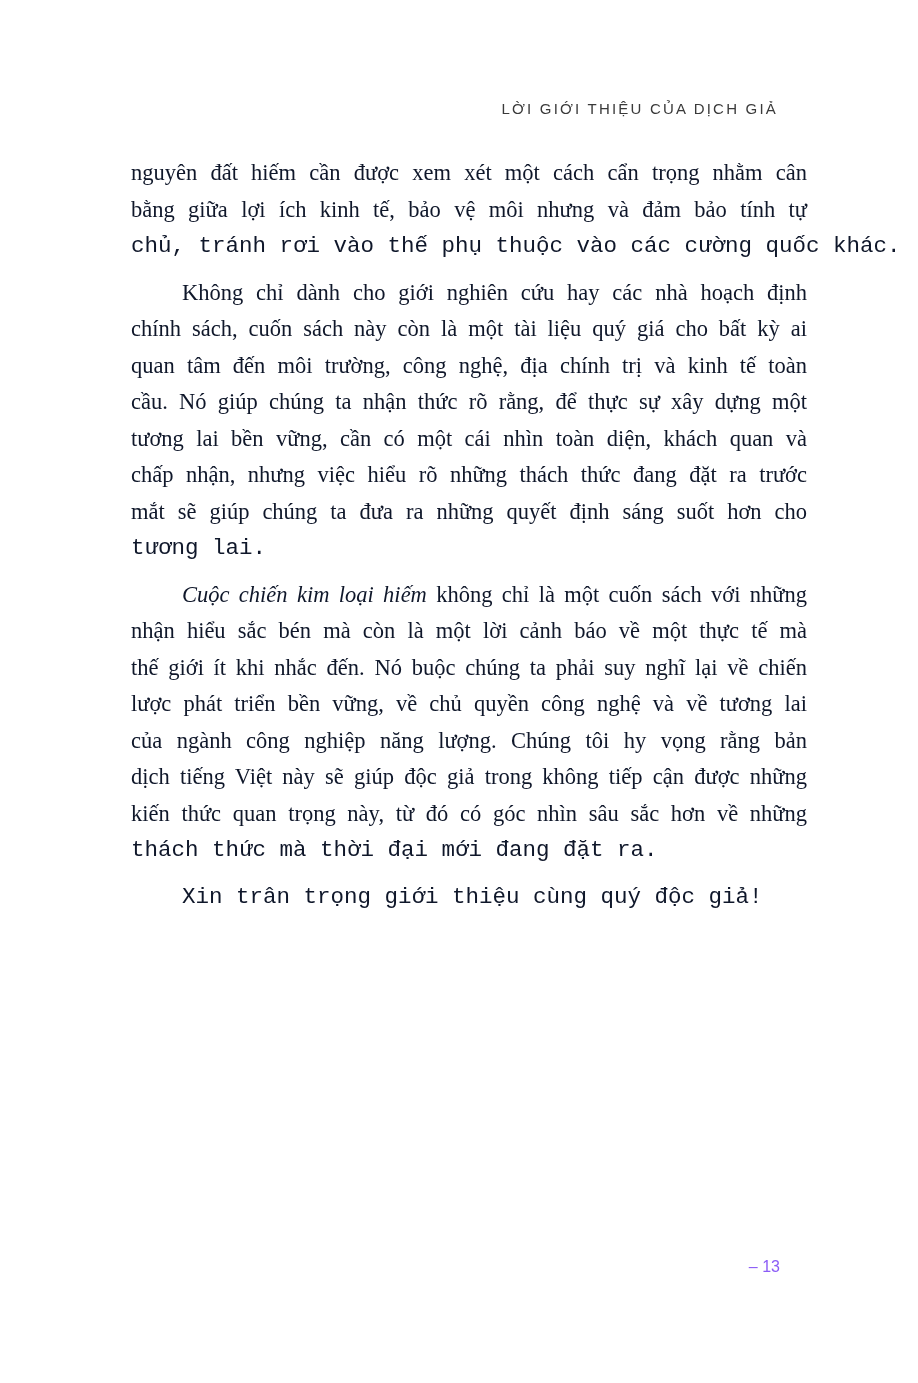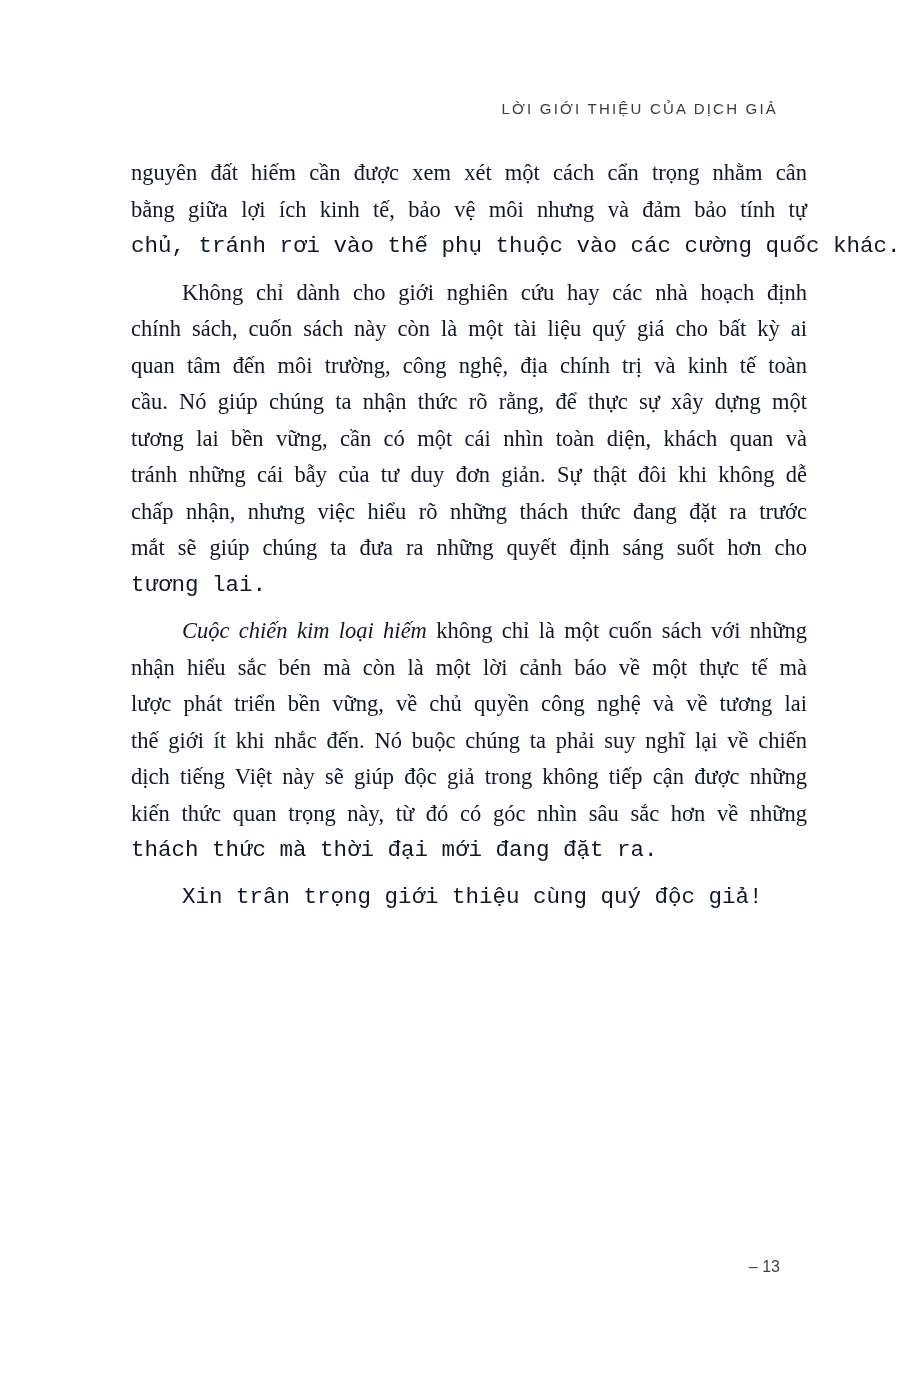--- a/index.html
+++ b/index.html
@@ -54,21 +54,21 @@
     }
     .indent-first {
       padding-left: 51px;
     }
     .folio {
       position: absolute;
       top: 1258px;
       right: 138px;
       font-family: "Liberation Sans", sans-serif;
       font-size: 16px;
-      color: #404040;
+      color: #8b5cf6;
       white-space: nowrap;
     }
   </style>
 </head>
 <body>
 
 <div class="running-head">LỜI GIỚI THIỆU CỦA DỊCH GIẢ</div>
 
 <div class="text-block">
 
@@ -77,31 +77,31 @@
     <span class="line">bằng giữa lợi ích kinh tế, bảo vệ môi nhưng và đảm bảo tính tự</span>
     <span class="line last">chủ, tránh rơi vào thế phụ thuộc vào các cường quốc khác.</span>
   </div>
 
   <div class="para">
     <span class="line indent-first">Không chỉ dành cho giới nghiên cứu hay các nhà hoạch định</span>
     <span class="line">chính sách, cuốn sách này còn là một tài liệu quý giá cho bất kỳ ai</span>
     <span class="line">quan tâm đến môi trường, công nghệ, địa chính trị và kinh tế toàn</span>
     <span class="line">cầu. Nó giúp chúng ta nhận thức rõ rằng, để thực sự xây dựng một</span>
     <span class="line">tương lai bền vững, cần có một cái nhìn toàn diện, khách quan và</span>
-    <span class="line">tránh những cái bẫy của tư duy đơn giản. Sự thật đôi khi không dễ</span>
     <span class="line">chấp nhận, nhưng việc hiểu rõ những thách thức đang đặt ra trước</span>
     <span class="line">mắt sẽ giúp chúng ta đưa ra những quyết định sáng suốt hơn cho</span>
     <span class="line last">tương lai.</span>
   </div>
 
   <div class="para">
     <span class="line indent-first"><em>Cuộc chiến kim loại hiếm</em><span> không chỉ là một cuốn sách với những</span></span>
     <span class="line">nhận hiểu sắc bén mà còn là một lời cảnh báo về một thực tế mà</span>
+    <span class="line">thế giới ít khi nhắc đến. Nó buộc chúng ta phải suy nghĩ lại về chiến</span>
     <span class="line">lược phát triển bền vững, về chủ quyền công nghệ và về tương lai</span>
-    <span class="line">thế giới ít khi nhắc đến. Nó buộc chúng ta phải suy nghĩ lại về chiến</span>
+    <span class="line">của ngành công nghiệp năng lượng. Chúng tôi hy vọng rằng bản</span>
     <span class="line">dịch tiếng Việt này sẽ giúp độc giả trong không tiếp cận được những</span>
     <span class="line">kiến thức quan trọng này, từ đó có góc nhìn sâu sắc hơn về những</span>
     <span class="line last">thách thức mà thời đại mới đang đặt ra.</span>
   </div>
 
   <div class="para">
     <span class="line last indent-first">Xin trân trọng giới thiệu cùng quý độc giả!</span>
   </div>
 
 </div>

